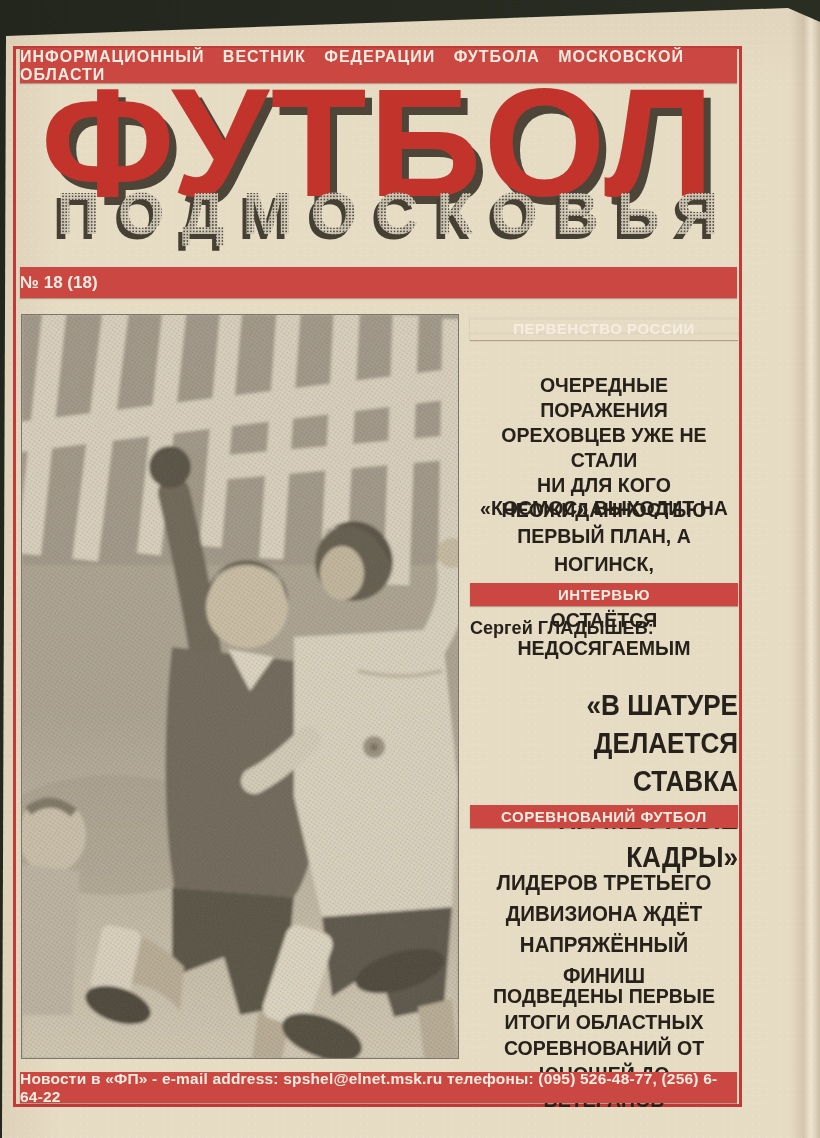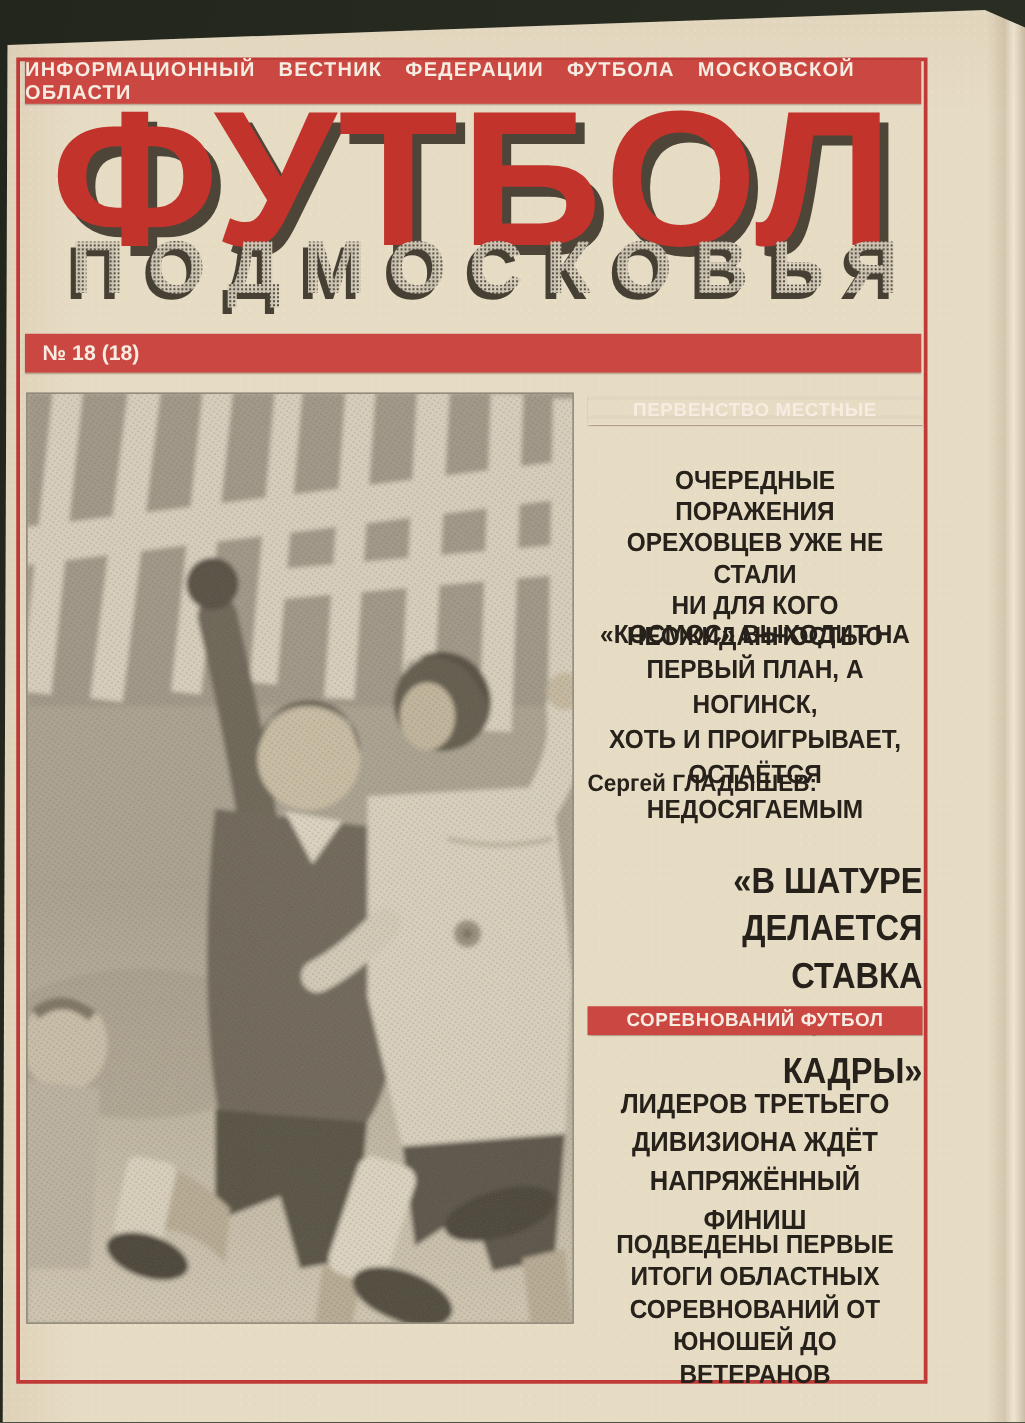--- a/index.html
+++ b/index.html
@@ -28,21 +28,21 @@
   .title2{position:absolute;left:20px;top:182px;width:717px;height:68px;text-align:right;
           font-size:60px;line-height:64px;font-weight:bold;letter-spacing:18px;}
   .title2 .lay{position:absolute;left:0;top:0;width:100%;}
   .t2-shadow{color:#464034;transform:translate(-4px,5px);}
   .t2-main{color:transparent;
            background-image:radial-gradient(circle,#565044 .9px, rgba(214,205,187,.92) 1.15px);
            background-size:3.2px 3.2px;
            -webkit-background-clip:text;background-clip:text;}
   .issuebar{position:absolute;left:20px;top:267px;width:717px;height:31px;
             display:flex;align-items:center;justify-content:space-between;
-            padding:0 14px;box-sizing:border-box;font-weight:bold;font-size:17px;}
+            padding:0 0;box-sizing:border-box;font-weight:bold;font-size:17px;}
   .photo{position:absolute;left:22px;top:315px;width:436px;height:743px;
          outline:1px solid #7d766a;background:#b0a99b;}
   .col-el{position:absolute;left:470px;width:268px;}
   .secbar{height:23px;font-weight:bold;font-size:15px;letter-spacing:.5px;}
   .col{background:repeating-linear-gradient(180deg, rgba(118,108,92,.05) 0 3px, rgba(0,0,0,0) 3px 15px);}
   .headline{color:#26211a;font-weight:bold;text-align:center;white-space:pre-line;
             transform:scaleX(.93);transform-origin:center top;}
   .h-size1{font-size:21px;line-height:25px;}
   .h-size2{font-size:21px;line-height:28px;}
   .h-size3{font-size:22px;line-height:31px;}
@@ -150,37 +150,40 @@
           <path d="M396 692 L430 684 L436 743 L402 743 Z" fill="#b2a791"></path>
         </g>
 
         <rect x="0" y="0" width="436" height="743" fill="url(#dots)" opacity="0.2"></rect>
         <rect x="0" y="0" width="436" height="743" filter="url(#grain)" opacity="0.13"></rect>
         <rect x="0" y="0" width="436" height="743" fill="#d9c5a0" opacity="0.14"></rect>
       </svg>
     </div>
 
     <div class="col-el col secbar redbar" style="top:317px">
-      <span>ПЕРВЕНСТВО МЕСТНЫЕ</span>
+      <span>ПЕРВЕНСТВО РОССИИ</span>
     </div>
 
     <div class="col-el headline h-size1" style="top:347px">
       <span>ОЧЕРЕДНЫЕ ПОРАЖЕНИЯ
 ОРЕХОВЦЕВ УЖЕ НЕ СТАЛИ
 НИ ДЛЯ КОГО
 НЕОЖИДАННОСТЬЮ</span>
     </div>
 
     <div class="col-el headline h-size2" style="top:466px">
       <span>«КОСМОС» ВЫХОДИТ НА
 ПЕРВЫЙ ПЛАН, А НОГИНСК,
 ХОТЬ И ПРОИГРЫВАЕТ,
 ОСТАЁТСЯ НЕДОСЯГАЕМЫМ</span>
     </div>
 
+    <div class="col-el secbar redbar" style="top:583px">
+      <span>ИНТЕРВЬЮ</span>
+    </div>
 
     <div class="col-el speaker" style="top:617px">
       <span>Сергей ГЛАДЫШЕВ:</span>
     </div>
 
     <div class="col-el quote" style="top:648px">
       <span>«В ШАТУРЕ
 ДЕЛАЕТСЯ СТАВКА
 НА МЕСТНЫЕ
 КАДРЫ»</span>
@@ -196,15 +199,18 @@
 НАПРЯЖЁННЫЙ ФИНИШ</span>
     </div>
 
     <div class="col-el headline h-size4" style="top:957px">
       <span>ПОДВЕДЕНЫ ПЕРВЫЕ
 ИТОГИ ОБЛАСТНЫХ
 СОРЕВНОВАНИЙ ОТ
 ЮНОШЕЙ ДО ВЕТЕРАНОВ</span>
     </div>
 
+    <div class="footerbar redbar">
+      <span>Новости в «ФП» - e-mail address: spshel@elnet.msk.ru телефоны: (095) 526-48-77, (256) 6-64-22</span>
+    </div>
 
   </div>
 </div>
 
 </body></html>

